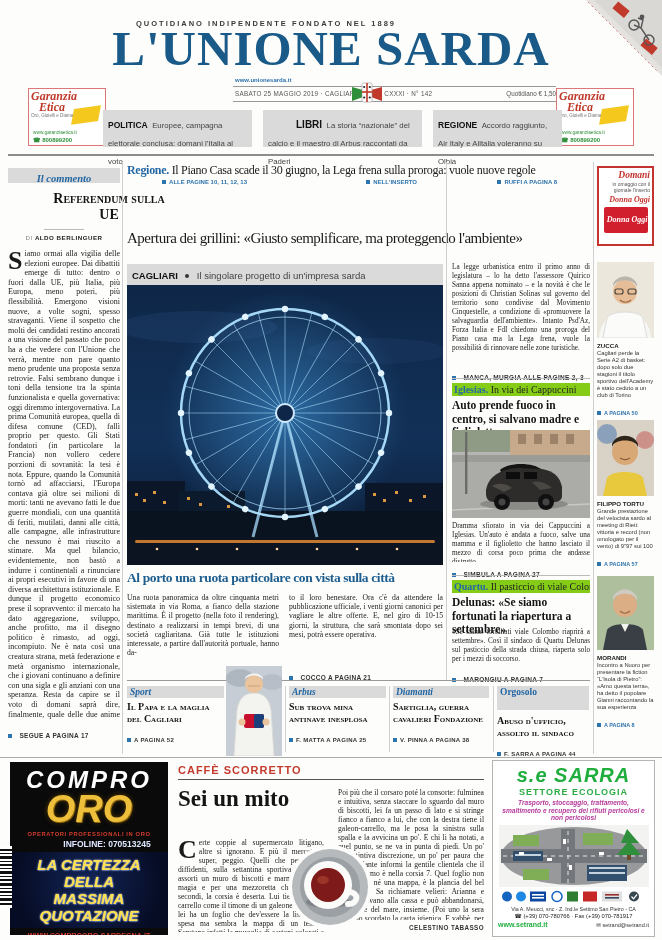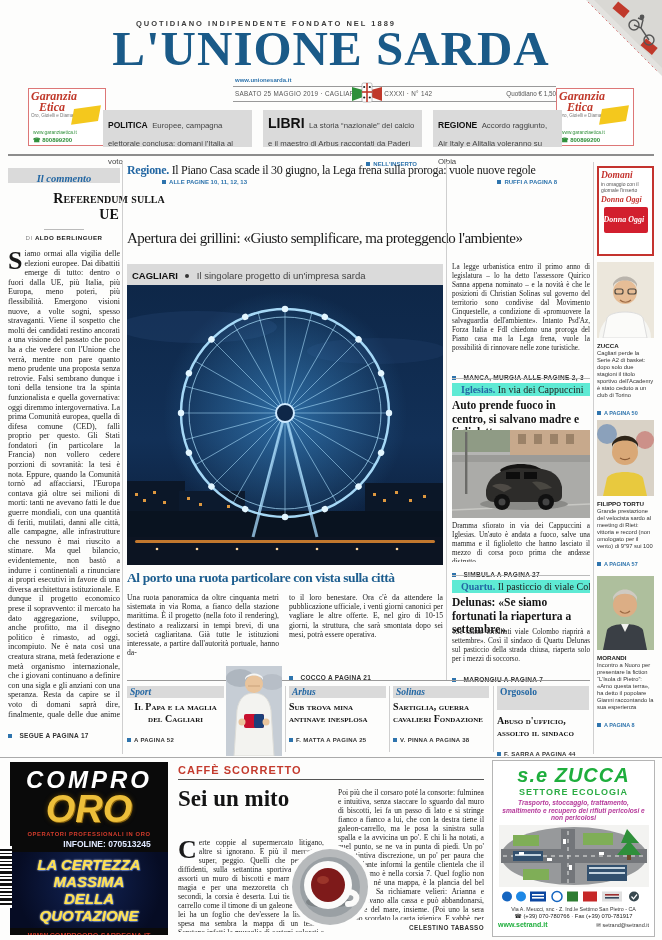--- a/index.html
+++ b/index.html
@@ -9,21 +9,21 @@
   .serif { font-family:"Liberation Serif",serif; }
   .jus { text-align:justify; overflow:hidden; }
   .ctr { text-align:center; }
   .vr { position:absolute; width:1px; background:#cfcfcf; }
   .hr { position:absolute; height:1px; background:#bbb; }
   .graybar { background:#dadada; }
   .pref { font:bold 6.5px "Liberation Sans",sans-serif; color:#333; letter-spacing:.3px; }
   .pbullet { display:inline-block; width:4px; height:4px; background:#2e74ad; margin-right:3px; }
   .sc { font-variant:small-caps;margin-left:45px; }
   .dropcap::first-letter { float:left; font-size:26px; line-height:21px; padding:1px 2px 0 0; font-weight:bold; color:#1a1a1a; }
-  .kickerbar { background:#5eead4; font-family:"Liberation Serif",serif; font-size:10px; line-height:13px; padding-left:9px; white-space:nowrap; overflow:hidden; }
+  .kickerbar { background:#84cc16; font-family:"Liberation Serif",serif; font-size:10px; line-height:13px; padding-left:2px; white-space:nowrap; overflow:hidden; }
   .bodytxt { font-family:"Liberation Serif",serif; color:#1c1c1c; }
   .brieftitle { font-family:"Liberation Serif",serif; font-weight:bold; font-variant:small-caps; font-size:10px; line-height:11.5px; color:#141414; }
 </style>
 </head>
 <body>
 
 <div class="page">
 
   <div class="abs ctr" style="left:0;top:9px;width:532px;font-size:7.5px;letter-spacing:2px;color:#3a3a3a;font-weight:bold;margin-top:10px;">QUOTIDIANO INDIPENDENTE FONDATO NEL 1889</div>
 
@@ -77,21 +77,21 @@
     <div class="abs" style="left:4px;bottom:10px;font-size:4.8px;color:#2f8f3a;">www.garanziaetica.it</div>
     <div class="abs" style="left:4px;bottom:2px;font-size:6px;font-weight:bold;color:#2f8f3a;">☎ 800899200</div>
   </div>
 
   <div class="abs graybar" style="left:103px;top:110px;width:149px;height:37px;padding:4px 5px;">
     <span style="font-size:8.5px;font-weight:bold;color:#111;">POLITICA</span>
     <span style="font-size:7.8px;color:#444;">Europee, campagna elettorale conclusa: domani l'Italia al voto</span>
     <div style="text-align:right;margin-top:2px;"><span class="pbullet"></span><span style="font-size:6px;font-weight:bold;color:#2e74ad;">ALLE PAGINE 10, 11, 12, 13</span></div>
   </div>
   <div class="abs graybar" style="left:263px;top:110px;width:159px;height:37px;padding:4px 5px;">
-    <span style="font-size:14px;font-weight:bold;color:#111;">LIBRI</span>
+    <span style="font-size:10px;font-weight:bold;color:#111;margin-left:28px;">LIBRI</span>
     <span style="font-size:7.8px;color:#444;">La storia “nazionale” del calcio e il maestro di Arbus raccontati da Paderi</span>
     <div style="text-align:right;margin-top:2px;"><span class="pbullet"></span><span style="font-size:6px;font-weight:bold;color:#2e74ad;">NELL'INSERTO</span></div>
   </div>
   <div class="abs graybar" style="left:433px;top:110px;width:129px;height:37px;padding:4px 5px;">
     <span style="font-size:8.5px;font-weight:bold;color:#111;">REGIONE</span>
     <span style="font-size:7.8px;color:#444;">Accordo raggiunto, Air Italy e Alitalia voleranno su Olbia</span>
     <div style="text-align:right;margin-top:2px;"><span class="pbullet"></span><span style="font-size:6px;font-weight:bold;color:#2e74ad;">RUFFI A PAGINA 8</span></div>
   </div>
 
   <div class="abs" style="left:8px;top:154px;width:646px;height:2px;background:#8d8d8d;"></div>
@@ -279,21 +279,21 @@
     <span class="pbullet"></span>
     <span class="pref">MARONGIU A PAGINA 7</span>
   </div>
 
   <div class="vr" style="left:593px;top:162px;height:592px;"></div>
 
   <div class="hr" style="left:127px;top:680px;width:463px;background:#999;"></div>
 
   <div class="abs" style="left:127px;top:686px;width:97px;">
     <div class="graybar serif" style="height:12px;line-height:12px;padding-left:3px;font-size:9.5px;font-weight:bold;font-style:italic;color:#2367a3;">Sport</div>
-    <div class="brieftitle" style="margin-top:3px;text-align:center;">Il Papa e la maglia del Cagliari</div>
+    <div class="brieftitle" style="margin-top:3px;">Il Papa e la maglia del Cagliari</div>
     <div style="margin-top:4px;"><span class="pbullet"></span><span class="pref" style="font-size:6px;">A PAGINA 52</span></div>
   </div>
 
   <svg class="abs" style="left:226px;top:666px;z-index:2;" width="56" height="90" viewBox="0 0 56 90">
     <rect width="56" height="90" fill="#c6cdd5"></rect>
     <ellipse cx="14" cy="12" rx="14" ry="9" fill="#aeb6bf"></ellipse>
       <ellipse cx="46" cy="16" rx="12" ry="8" fill="#b7bec7"></ellipse>
     <path d="M8 90 L11 44 C13 32 19 27 28 27 C37 27 43 32 45 44 L48 90 Z" fill="#f3f3f0" stroke="#dcdcd8" stroke-width="1"></path>
     <circle cx="28" cy="18" r="9" fill="#e9c49c"></circle>
     <path d="M19 14 C21 8 35 8 37 14 L37 12 C34 6 22 6 19 12 Z" fill="#f6f6f4"></path>
@@ -308,34 +308,34 @@
 
   <div class="abs" style="left:289px;top:686px;width:97px;">
     <div class="graybar serif" style="height:12px;line-height:12px;padding-left:3px;font-size:9.5px;font-weight:bold;font-style:italic;color:#2367a3;">Arbus</div>
     <div class="brieftitle" style="margin-top:3px;">Sub trova mina antinave inesplosa</div>
     <div style="margin-top:4px;"><span class="pbullet"></span><span class="pref" style="font-size:6px;">F. MATTA A PAGINA 25</span></div>
   </div>
 
   <div class="vr" style="left:389px;top:686px;height:66px;"></div>
 
   <div class="abs" style="left:393px;top:686px;width:96px;">
-    <div class="graybar serif" style="height:12px;line-height:12px;padding-left:3px;font-size:9.5px;font-weight:bold;font-style:italic;color:#2367a3;">Solinas</div>
+    <div class="graybar serif" style="height:12px;line-height:12px;padding-left:3px;font-size:9.5px;font-weight:bold;font-style:italic;color:#2367a3;">Diamanti</div>
     <div class="brieftitle" style="margin-top:3px;">Sartiglia, guerra cavalieri Fondazione</div>
     <div style="margin-top:4px;"><span class="pbullet"></span><span class="pref" style="font-size:6px;">V. PINNA A PAGINA 38</span></div>
   </div>
 
   <div class="vr" style="left:493px;top:686px;height:66px;"></div>
 
   <div class="abs" style="left:497px;top:686px;width:92px;">
     <div class="graybar serif" style="height:24px;line-height:12px;padding-left:3px;font-size:9.5px;font-weight:bold;color:#2367a3;">Orgosolo</div>
     <div class="brieftitle" style="margin-top:5px;">Abuso d'ufficio, assolto il sindaco</div>
     <div style="margin-top:4px;"><span class="pbullet"></span><span class="pref" style="font-size:6px;">F. SARRA A PAGINA 44</span></div>
   </div>
 
-  <div class="abs" style="left:597px;top:166px;width:57px;height:90px;border:2px solid #c4332e;background:#fff;padding:2px;text-align:left;">
+  <div class="abs" style="left:597px;top:166px;width:57px;height:80px;border:2px solid #c4332e;background:#fff;padding:2px;text-align:right;">
     <div style="font-family:'Liberation Serif',serif;font-size:9.5px;font-weight:bold;font-style:italic;color:#c4332e;">Domani</div>
     <div style="font-size:5px;line-height:6px;color:#555;margin-top:1px;">in omaggio con il giornale l'inserto</div>
     <div style="font-family:'Liberation Serif',serif;font-size:8px;font-weight:bold;font-style:italic;color:#c4332e;margin-top:2px;">Donna Oggi</div>
     <div style="width:44px;height:26px;margin:3px auto 0;background:#d21f2e;border-radius:2px;color:#fff;font-family:'Liberation Serif',serif;font-style:italic;font-weight:bold;font-size:8px;line-height:26px;">Donna Oggi</div>
   </div>
 
   <svg class="abs" style="left:597px;top:262px;" width="57" height="76" viewBox="0 0 57 76">
     <rect width="57" height="76" fill="#ece7dc"></rect>
     <ellipse cx="28" cy="76" rx="26" ry="26" fill="#f6f6f3"></ellipse>
     <circle cx="28" cy="30" r="12" fill="#e6bd96"></circle>
@@ -382,22 +382,22 @@
 
   <div class="hr" style="left:0;top:757px;width:662px;background:#aaa;"></div>
 
   <div class="abs" style="left:10px;top:762px;width:158px;height:173px;background:#0a0a0a;overflow:hidden;">
     <div class="ctr" style="margin-top:4px;font-size:24px;font-weight:bold;font-style:italic;letter-spacing:3px;color:#fff;">COMPRO</div>
     <div class="ctr" style="margin-top:-6px;font-size:38px;font-weight:bold;font-style:italic;color:#edbf3a;text-shadow:1px 1px 0 #8a6410, 0 0 5px #5c4100;">ORO</div>
     <div class="ctr" style="font-size:5.8px;font-weight:bold;letter-spacing:.6px;color:#d43c2c;">OPERATORI PROFESSIONALI IN ORO</div>
     <div class="ctr" style="margin-top:2px;font-size:8.5px;font-weight:bold;color:#dfe8ff;padding-left:36px;">INFOLINE: 070513245</div>
     <div class="ctr" style="margin-top:3px;padding:4px 0;background:radial-gradient(circle at 50% 40%, #122457 0%, #060c24 80%);">
       <div style="font-size:15px;font-weight:bold;font-style:italic;color:#ffe14d;text-shadow:0 0 2px #fff, 1px 1px 0 #1a3a8c;">LA CERTEZZA</div>
+      <div style="font-size:15px;font-weight:bold;font-style:italic;color:#ffe14d;text-shadow:0 0 2px #fff, 1px 1px 0 #1a3a8c;">DELLA</div>
       <div style="font-size:15px;font-weight:bold;font-style:italic;color:#ffe14d;text-shadow:0 0 2px #fff, 1px 1px 0 #1a3a8c;">MASSIMA</div>
-      <div style="font-size:15px;font-weight:bold;font-style:italic;color:#ffe14d;text-shadow:0 0 2px #fff, 1px 1px 0 #1a3a8c;">DELLA</div>
       <div style="font-size:15px;font-weight:bold;font-style:italic;color:#ffe14d;text-shadow:0 0 2px #fff, 1px 1px 0 #1a3a8c;">QUOTAZIONE</div>
     </div>
     <div class="ctr" style="margin-top:3px;font-size:7.2px;font-weight:bold;color:#d43c2c;">WWW.COMPROORO-SARDEGNA.IT</div>
 
   </div>
 
   <svg class="abs" style="left:0;top:846px;z-index:3;" width="12" height="62" viewBox="0 0 12 62">
     <rect width="12" height="62" fill="#fff"></rect>
     <g fill="#111">
       <rect y="3" width="12" height="2"></rect>
@@ -431,21 +431,21 @@
     <ellipse cx="41" cy="58" rx="22" ry="6" fill="#7e8487"></ellipse>
     <circle cx="41" cy="41" r="24" fill="#fbfbfa"></circle>
     <circle cx="41" cy="41" r="17" fill="#7e1a1a"></circle>
     <ellipse cx="36" cy="36" rx="6" ry="4" fill="#a33c2e" opacity=".8"></ellipse>
     <path d="M62 48 C72 48 72 60 61 60" stroke="#fbfbfa" stroke-width="6" fill="none" stroke-linecap="round"></path>
   </svg>
 
   <div class="abs" style="left:178px;top:924px;width:306px;text-align:right;font-size:6.3px;font-weight:bold;color:#333;letter-spacing:.4px;">CELESTINO TABASSO</div>
 
   <div class="abs" style="left:492px;top:760px;width:163px;height:177px;background:#fff;border:1px solid #b5b5b5;overflow:hidden;">
-    <div class="ctr" style="margin-top:3px;font-size:20px;font-weight:bold;font-style:italic;letter-spacing:1px;color:#1fae3d;">s.e ZUCCA</div>
+    <div class="ctr" style="margin-top:3px;font-size:20px;font-weight:bold;font-style:italic;letter-spacing:1px;color:#1fae3d;">s.e SARRA</div>
     <div class="ctr" style="font-size:9px;font-weight:bold;letter-spacing:1px;color:#2bab44;">SETTORE ECOLOGIA</div>
     <div class="ctr" style="margin:2px 8px 0;font-size:6.6px;line-height:7.6px;font-weight:bold;font-style:italic;color:#b5399a;">Trasporto, stoccaggio, trattamento, smaltimento e recupero dei rifiuti pericolosi e non pericolosi</div>
 
     <svg style="display:block;margin:3px auto 0;" width="150" height="62" viewBox="0 0 150 62">
       <rect width="150" height="62" fill="#f3f3f1"></rect>
       <ellipse cx="75" cy="31" rx="73" ry="29" fill="#97999b"></ellipse>
       <rect x="2" y="24" width="146" height="14" fill="#73767a"></rect>
       <rect x="62" y="4" width="14" height="54" fill="#73767a"></rect>
       <g stroke="#e8e8e6" stroke-width="1" stroke-dasharray="4,4">
           <line x1="4" y1="31" x2="146" y2="31"></line>

